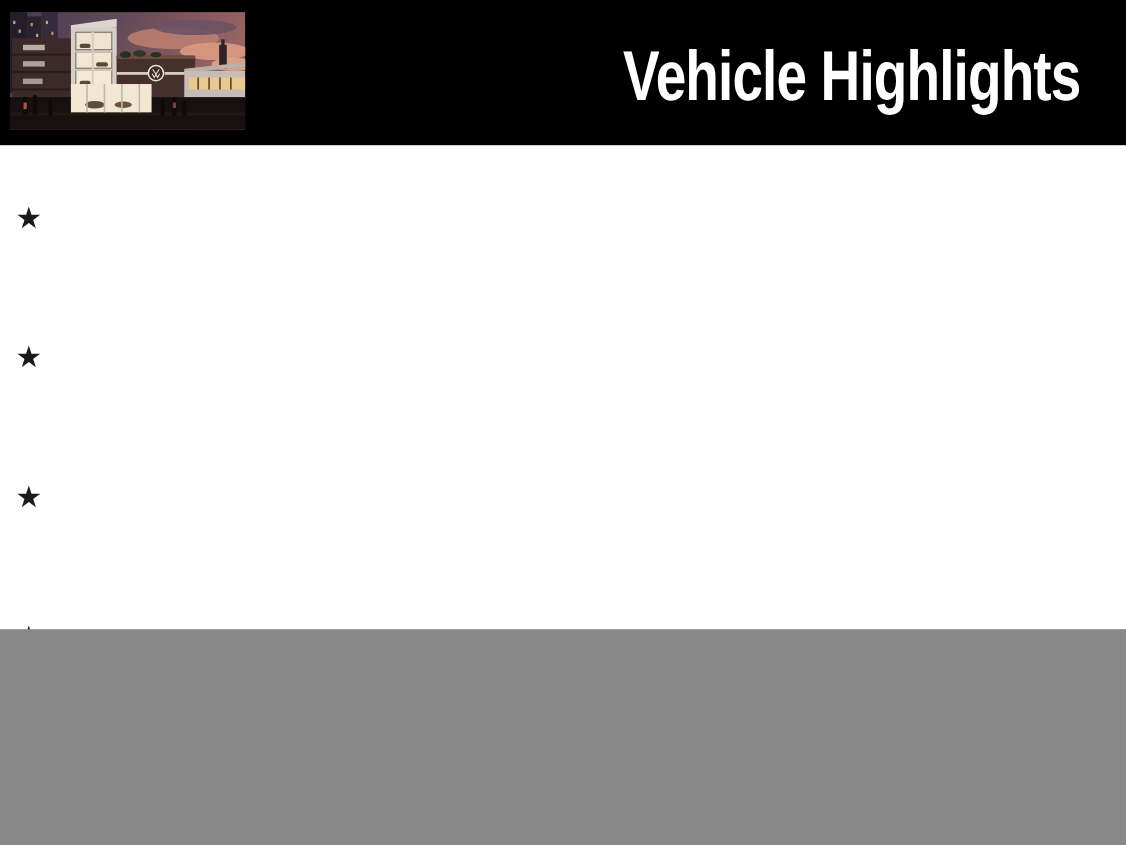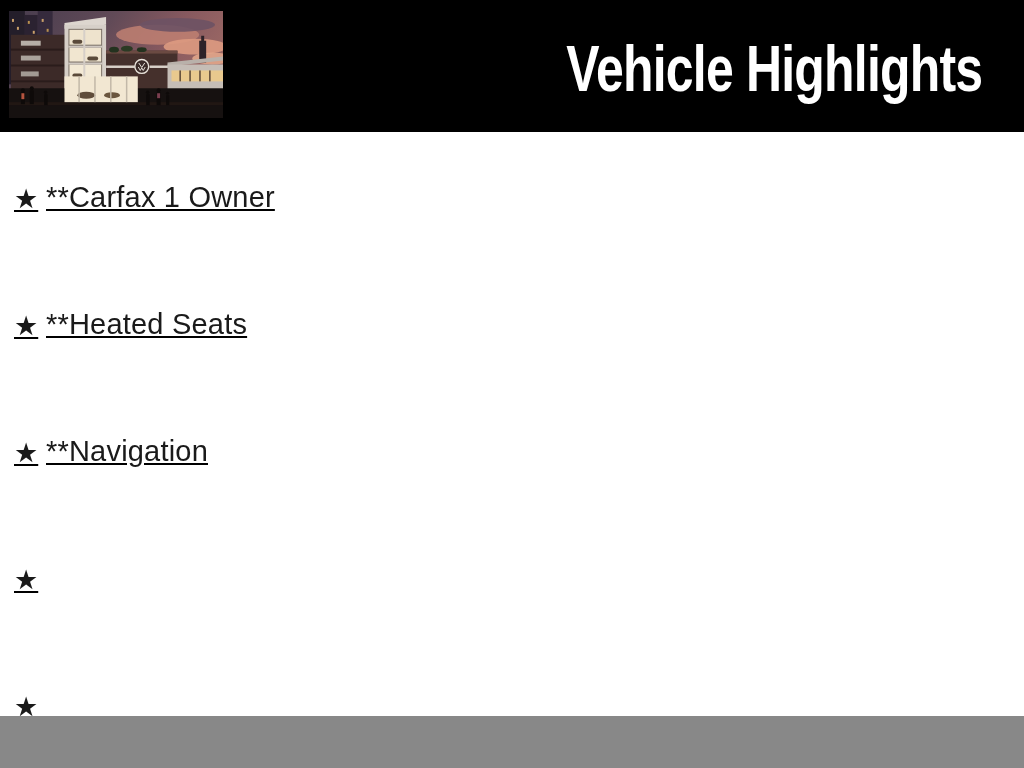--- a/index.html
+++ b/index.html
@@ -1,24 +1,23 @@
 <!DOCTYPE html>
 <html style="--header-bg: #000000; --body-bg: #ffffff; --title-color: #ffffff; --text-color: #1a1a1a;"><head>
 <meta charset="utf-8">
 <style>
   * { margin: 0; padding: 0; box-sizing: border-box; }
   html, body { width: 1024px; height: 768px; background: #888; }
   .slide {
     position: relative;
     width: 1024px;
-    height: 716px;
+    height: 572px;
     background: var(--body-bg, #ffffff);
     overflow: hidden;
     font-family: "Liberation Sans", sans-serif;
-    text-decoration: underline;
   }
   .header {
     position: relative;
     width: 100%;
     height: 132px;
     background: var(--header-bg, #000000);
   }
   .photo {
     position: absolute;
     left: 9px;
@@ -188,29 +187,26 @@
 
     <div class="title-wrap">
       <h1 class="title">Vehicle Highlights</h1>
     </div>
   </div>
 
   <div class="body">
     <ul class="highlights">
       <li>
         <span class="star">★</span>
-        <span class="item-label">**Carfax 1 Owner</span>
-      </li>
-      <li>
-        <span class="star">★</span>
-        <span class="item-label">**Heated Seats</span>
-      </li>
-      <li>
-        <span class="star">★</span>
-        <span class="item-label">**Navigation</span>
+      </li>
+      <li>
+        <span class="star">★</span>
+      </li>
+      <li>
+        <span class="star">★</span>
       </li>
       <li>
         <span class="star">★</span>
       </li>
       <li>
         <span class="star">★</span>
       </li>
     </ul>
   </div>
 

